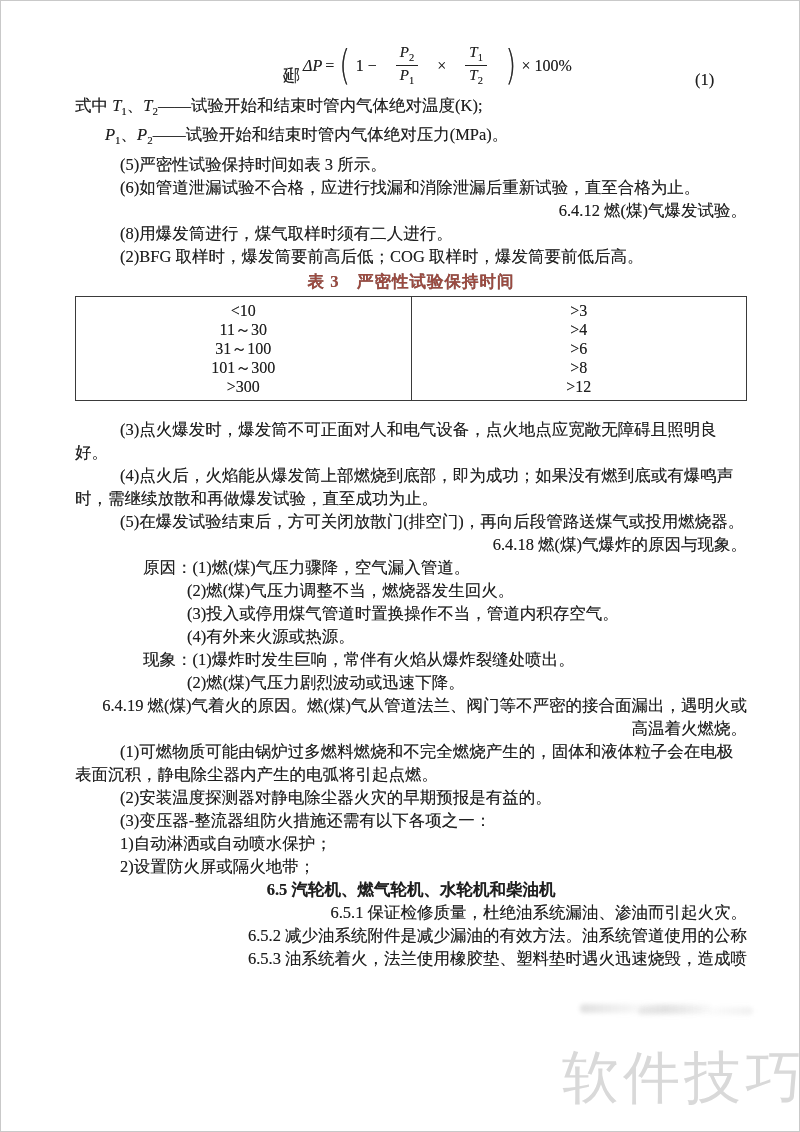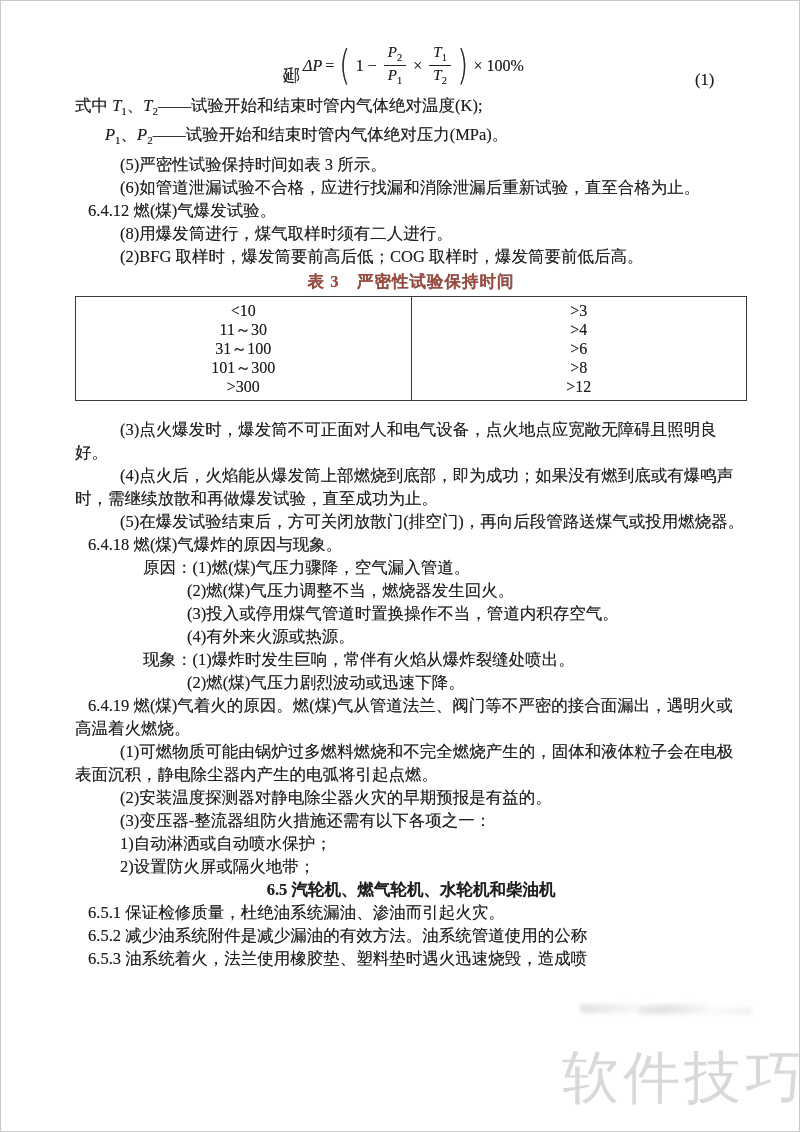--- a/index.html
+++ b/index.html
@@ -18,21 +18,21 @@
   }
   .content{
     position:absolute;
     left:75px;top:0;
     width:672px;
     font-size:16.5px;
     line-height:23px;
     text-shadow:0 0 0.45px rgba(30,30,30,.55);
   }
   .line{min-height:23px;}
-  .ind-sec{text-indent:13px;}
+  .ind-sec{text-indent:13px;text-align:right;}
   .ind-para{text-indent:45px;}
   .ind-label{text-indent:68px;}
   .ind-item{text-indent:112px;}
   .ind-sub{text-indent:30px;}
   .ind-none{text-indent:0;}
   .nowrap{white-space:nowrap;}
   .heading{text-align:center;font-weight:bold;text-indent:0;}
   
   .formula-row{
     position:relative;
@@ -45,21 +45,21 @@
   }
   .formula{
     position:absolute;left:228px;top:0;
     display:flex;align-items:center;
     font-size:16px;
   }
   .formula .var{font-style:italic;}
   .formula sub{font-size:10.5px;font-style:normal;line-height:1;}
   .frac{
     display:inline-flex;flex-direction:column;align-items:center;
-    margin:0 4px;font-style:italic;font-size:15px;
+    margin:0 16px;font-style:italic;font-size:15px;
   }
   .frac .num{border-bottom:1.2px solid #222;padding:0 4px 1px;line-height:1.15;}
   .frac .den{padding-top:1px;line-height:1.15;}
   .bigparen{
     font-size:40px;font-weight:200;line-height:1;
     transform:scaleX(.7);
     font-family:"DejaVu Sans","Liberation Sans",sans-serif;
     color:#2a2a2a;
   }
   .op{margin:0 3px;}

